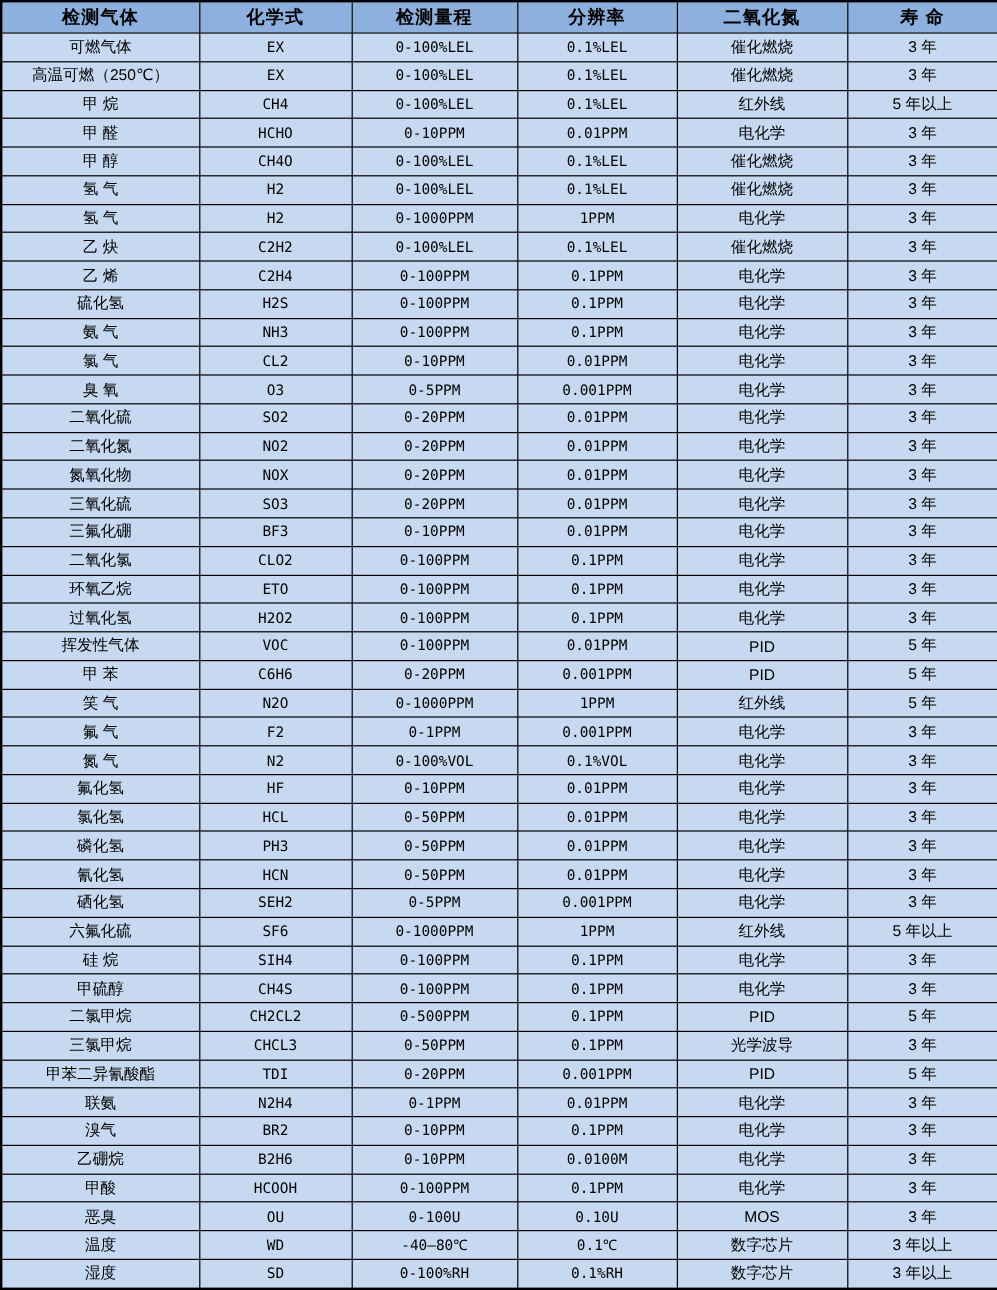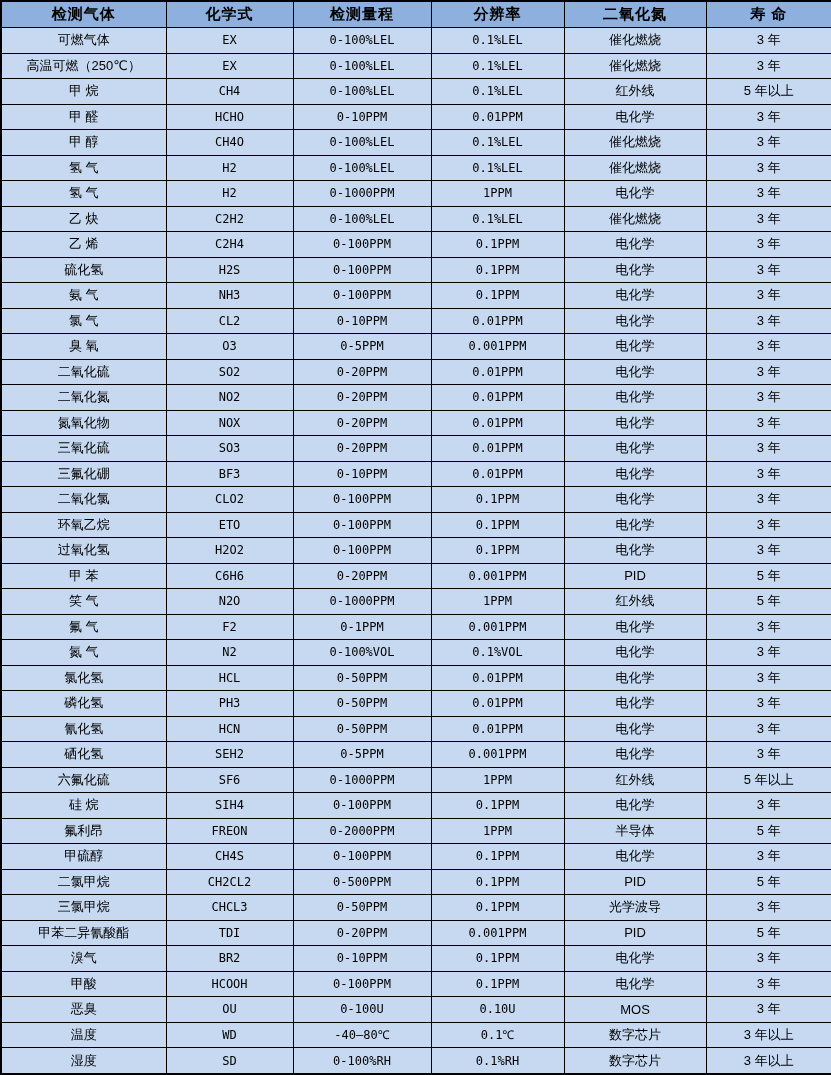--- a/index.html
+++ b/index.html
@@ -235,20 +235,28 @@
       </tr>
       <tr>
         <td class="c0">过氧化氢</td>
         <td class="c1">H2O2</td>
         <td class="c2">0-100PPM</td>
         <td class="c3">0.1PPM</td>
         <td class="c4">电化学</td>
         <td class="c5">3 年</td>
       </tr>
       <tr>
+        <td class="c0">挥发性气体</td>
+        <td class="c1">VOC</td>
+        <td class="c2">0-100PPM</td>
+        <td class="c3">0.01PPM</td>
+        <td class="c4">PID</td>
+        <td class="c5">5 年</td>
+      </tr>
+      <tr>
         <td class="c0">甲 苯</td>
         <td class="c1">C6H6</td>
         <td class="c2">0-20PPM</td>
         <td class="c3">0.001PPM</td>
         <td class="c4">PID</td>
         <td class="c5">5 年</td>
       </tr>
       <tr>
         <td class="c0">笑 气</td>
         <td class="c1">N2O</td>
@@ -267,20 +275,28 @@
       </tr>
       <tr>
         <td class="c0">氮 气</td>
         <td class="c1">N2</td>
         <td class="c2">0-100%VOL</td>
         <td class="c3">0.1%VOL</td>
         <td class="c4">电化学</td>
         <td class="c5">3 年</td>
       </tr>
       <tr>
+        <td class="c0">氟化氢</td>
+        <td class="c1">HF</td>
+        <td class="c2">0-10PPM</td>
+        <td class="c3">0.01PPM</td>
+        <td class="c4">电化学</td>
+        <td class="c5">3 年</td>
+      </tr>
+      <tr>
         <td class="c0">氯化氢</td>
         <td class="c1">HCL</td>
         <td class="c2">0-50PPM</td>
         <td class="c3">0.01PPM</td>
         <td class="c4">电化学</td>
         <td class="c5">3 年</td>
       </tr>
       <tr>
         <td class="c0">磷化氢</td>
         <td class="c1">PH3</td>
@@ -315,28 +331,20 @@
       </tr>
       <tr>
         <td class="c0">硅 烷</td>
         <td class="c1">SIH4</td>
         <td class="c2">0-100PPM</td>
         <td class="c3">0.1PPM</td>
         <td class="c4">电化学</td>
         <td class="c5">3 年</td>
       </tr>
       <tr>
-        <td class="c0">氟利昂</td>
-        <td class="c1">FREON</td>
-        <td class="c2">0-2000PPM</td>
-        <td class="c3">1PPM</td>
-        <td class="c4">半导体</td>
-        <td class="c5">5 年</td>
-      </tr>
-      <tr>
         <td class="c0">甲硫醇</td>
         <td class="c1">CH4S</td>
         <td class="c2">0-100PPM</td>
         <td class="c3">0.1PPM</td>
         <td class="c4">电化学</td>
         <td class="c5">3 年</td>
       </tr>
       <tr>
         <td class="c0">二氯甲烷</td>
         <td class="c1">CH2CL2</td>
@@ -355,24 +363,40 @@
       </tr>
       <tr>
         <td class="c0">甲苯二异氰酸酯</td>
         <td class="c1">TDI</td>
         <td class="c2">0-20PPM</td>
         <td class="c3">0.001PPM</td>
         <td class="c4">PID</td>
         <td class="c5">5 年</td>
       </tr>
       <tr>
+        <td class="c0">联氨</td>
+        <td class="c1">N2H4</td>
+        <td class="c2">0-1PPM</td>
+        <td class="c3">0.01PPM</td>
+        <td class="c4">电化学</td>
+        <td class="c5">3 年</td>
+      </tr>
+      <tr>
         <td class="c0">溴气</td>
         <td class="c1">BR2</td>
         <td class="c2">0-10PPM</td>
         <td class="c3">0.1PPM</td>
+        <td class="c4">电化学</td>
+        <td class="c5">3 年</td>
+      </tr>
+      <tr>
+        <td class="c0">乙硼烷</td>
+        <td class="c1">B2H6</td>
+        <td class="c2">0-10PPM</td>
+        <td class="c3">0.0100M</td>
         <td class="c4">电化学</td>
         <td class="c5">3 年</td>
       </tr>
       <tr>
         <td class="c0">甲酸</td>
         <td class="c1">HCOOH</td>
         <td class="c2">0-100PPM</td>
         <td class="c3">0.1PPM</td>
         <td class="c4">电化学</td>
         <td class="c5">3 年</td>

